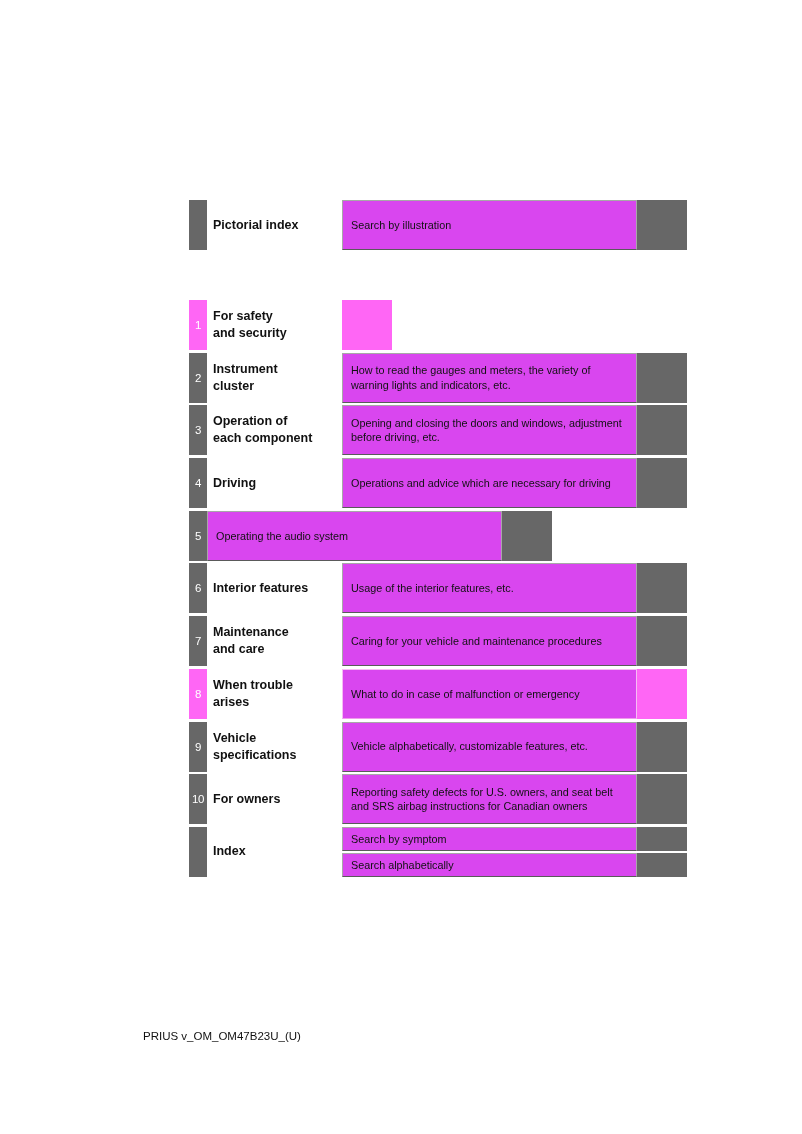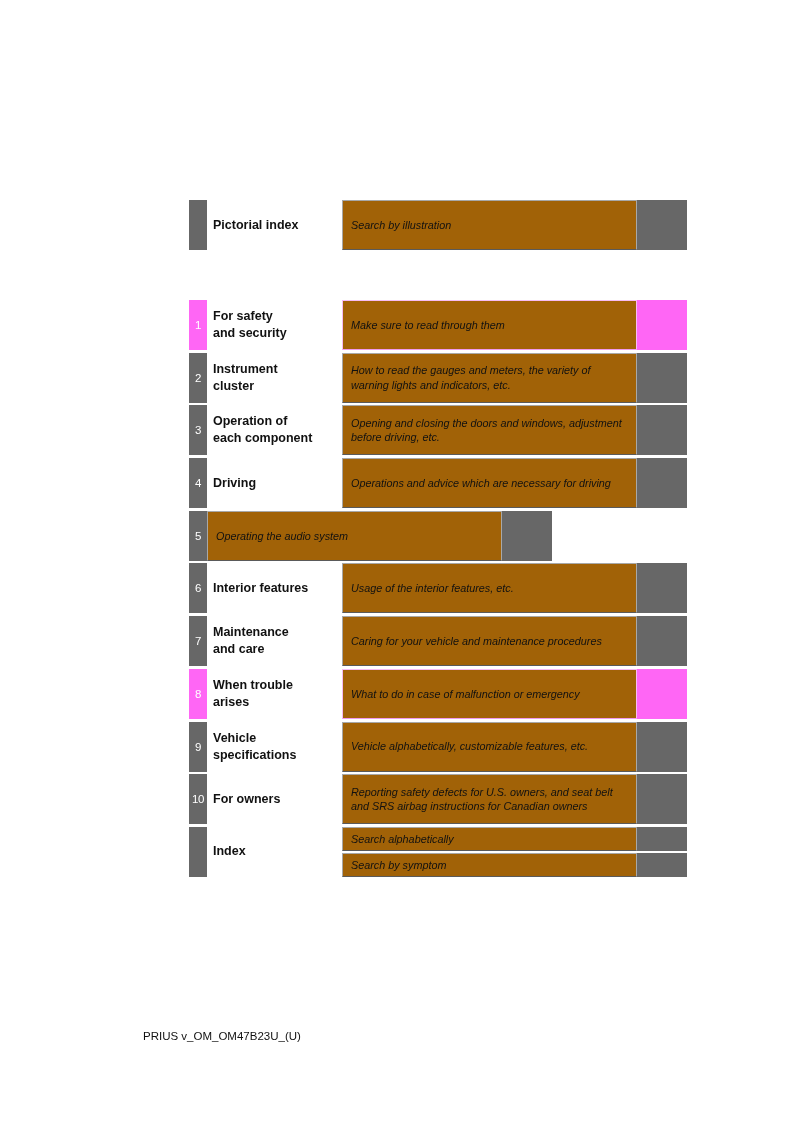--- a/index.html
+++ b/index.html
@@ -11,24 +11,24 @@
   .tab {
     width:18px; flex:none; background:var(--gray,#676767); color:#ffffff;
     font-size:11.5px; display:flex; align-items:center; justify-content:center;
     letter-spacing:-0.5px;
   }
   .title {
     width:129px; flex:none; margin-left:6px; font-weight:bold; font-size:12.5px;
     line-height:17px; display:flex; align-items:center; white-space:pre-line;
   }
   .box {
-    width:295px; flex:none; box-sizing:border-box; background:#a16207;
+    width:295px; flex:none; box-sizing:border-box; background:#d946ef;
     border:1px solid #a8a8a8; border-bottom-color:#5a5a5a;
     display:flex; align-items:center; padding:1px 6px 1px 8px;
-    font-size:10.8px; line-height:14.3px;font-style:italic;
+    font-size:10.8px; line-height:14.3px;
   }
   .endcap { width:50px; flex:none; background:var(--gray,#676767); }
   .row.pink .tab, .row.pink .endcap { background:var(--pink,#ff66f5); }
   .row.pink .box { border-color:#f6bcf4; border-bottom-color:#f09aec; }
   .pictorial { position:absolute; top:200px; left:189px; height:50px; margin:0; }
   .main-list { position:absolute; top:300px; left:189px; }
   .stack { display:flex; flex-direction:column; width:345px; justify-content:space-between; }
   .sub { display:flex; height:24px; }
   .sub .box { height:24px; width:295px; }
   .sub .endcap { height:24px; }
@@ -51,23 +51,20 @@
   </div>
 
   <div class="main-list">
 
     <div class="row pink">
       <div class="tab">
           <span>1</span>
         </div>
       <div class="title">For safety
 and security</div>
-      <div class="box">
-          <span>Make sure to read through them</span>
-        </div>
       <div class="endcap"></div>
     </div>
 
     <div class="row">
       <div class="tab">
           <span>2</span>
         </div>
       <div class="title">Instrument
 cluster</div>
       <div class="box">
@@ -166,27 +163,27 @@
         </div>
       <div class="endcap"></div>
     </div>
 
     <div class="row">
       <div class="tab"></div>
       <div class="title">Index</div>
       <div class="stack">
         <div class="sub">
           <div class="box">
-              <span>Search alphabetically</span>
+              <span>Search by symptom</span>
             </div>
           <div class="endcap"></div>
         </div>
         <div class="sub">
           <div class="box">
-              <span>Search by symptom</span>
+              <span>Search alphabetically</span>
             </div>
           <div class="endcap"></div>
         </div>
       </div>
     </div>
 
   </div>
 
   <div class="footer">PRIUS v_OM_OM47B23U_(U)</div>
 

